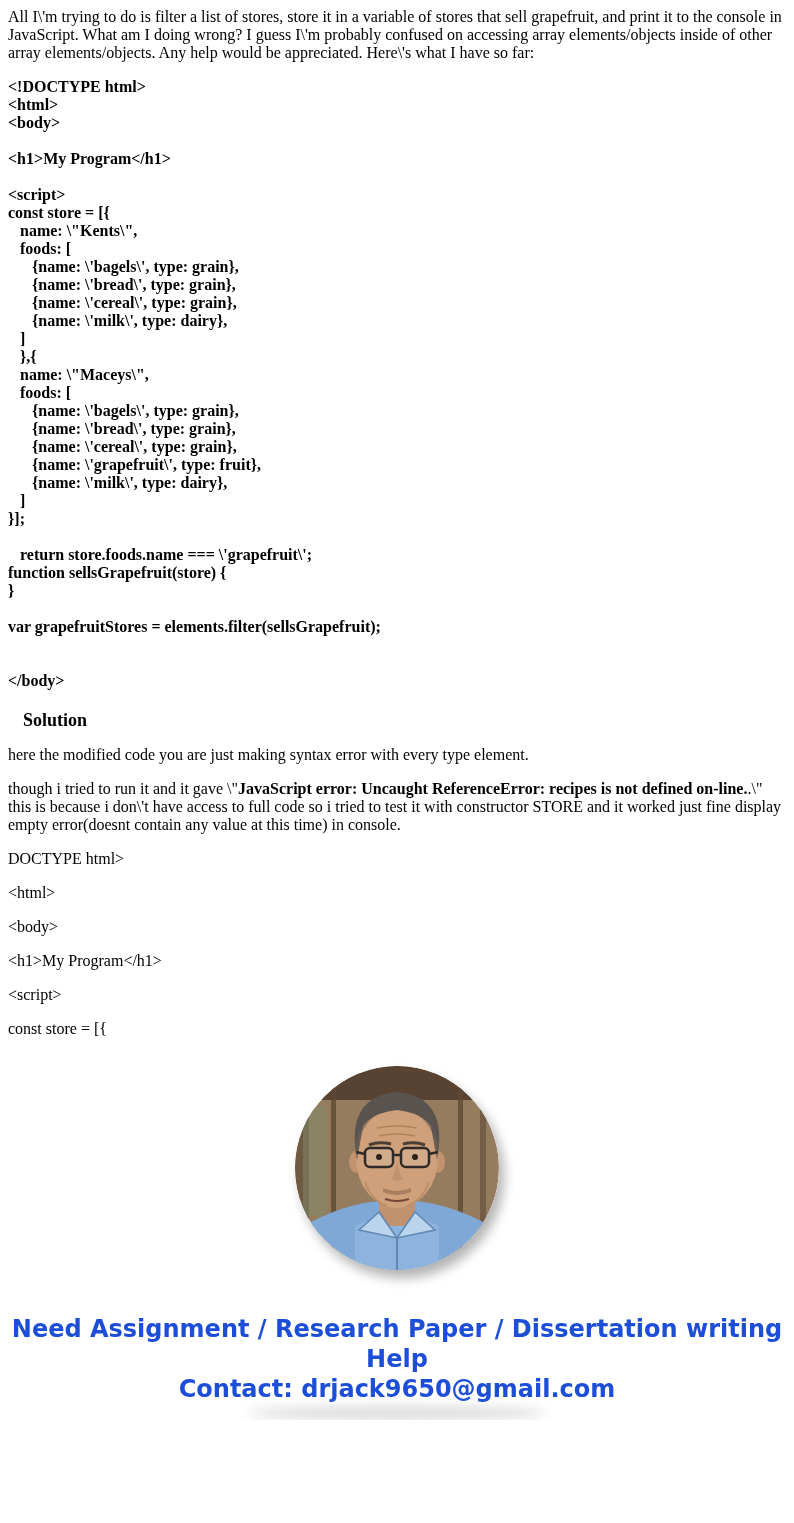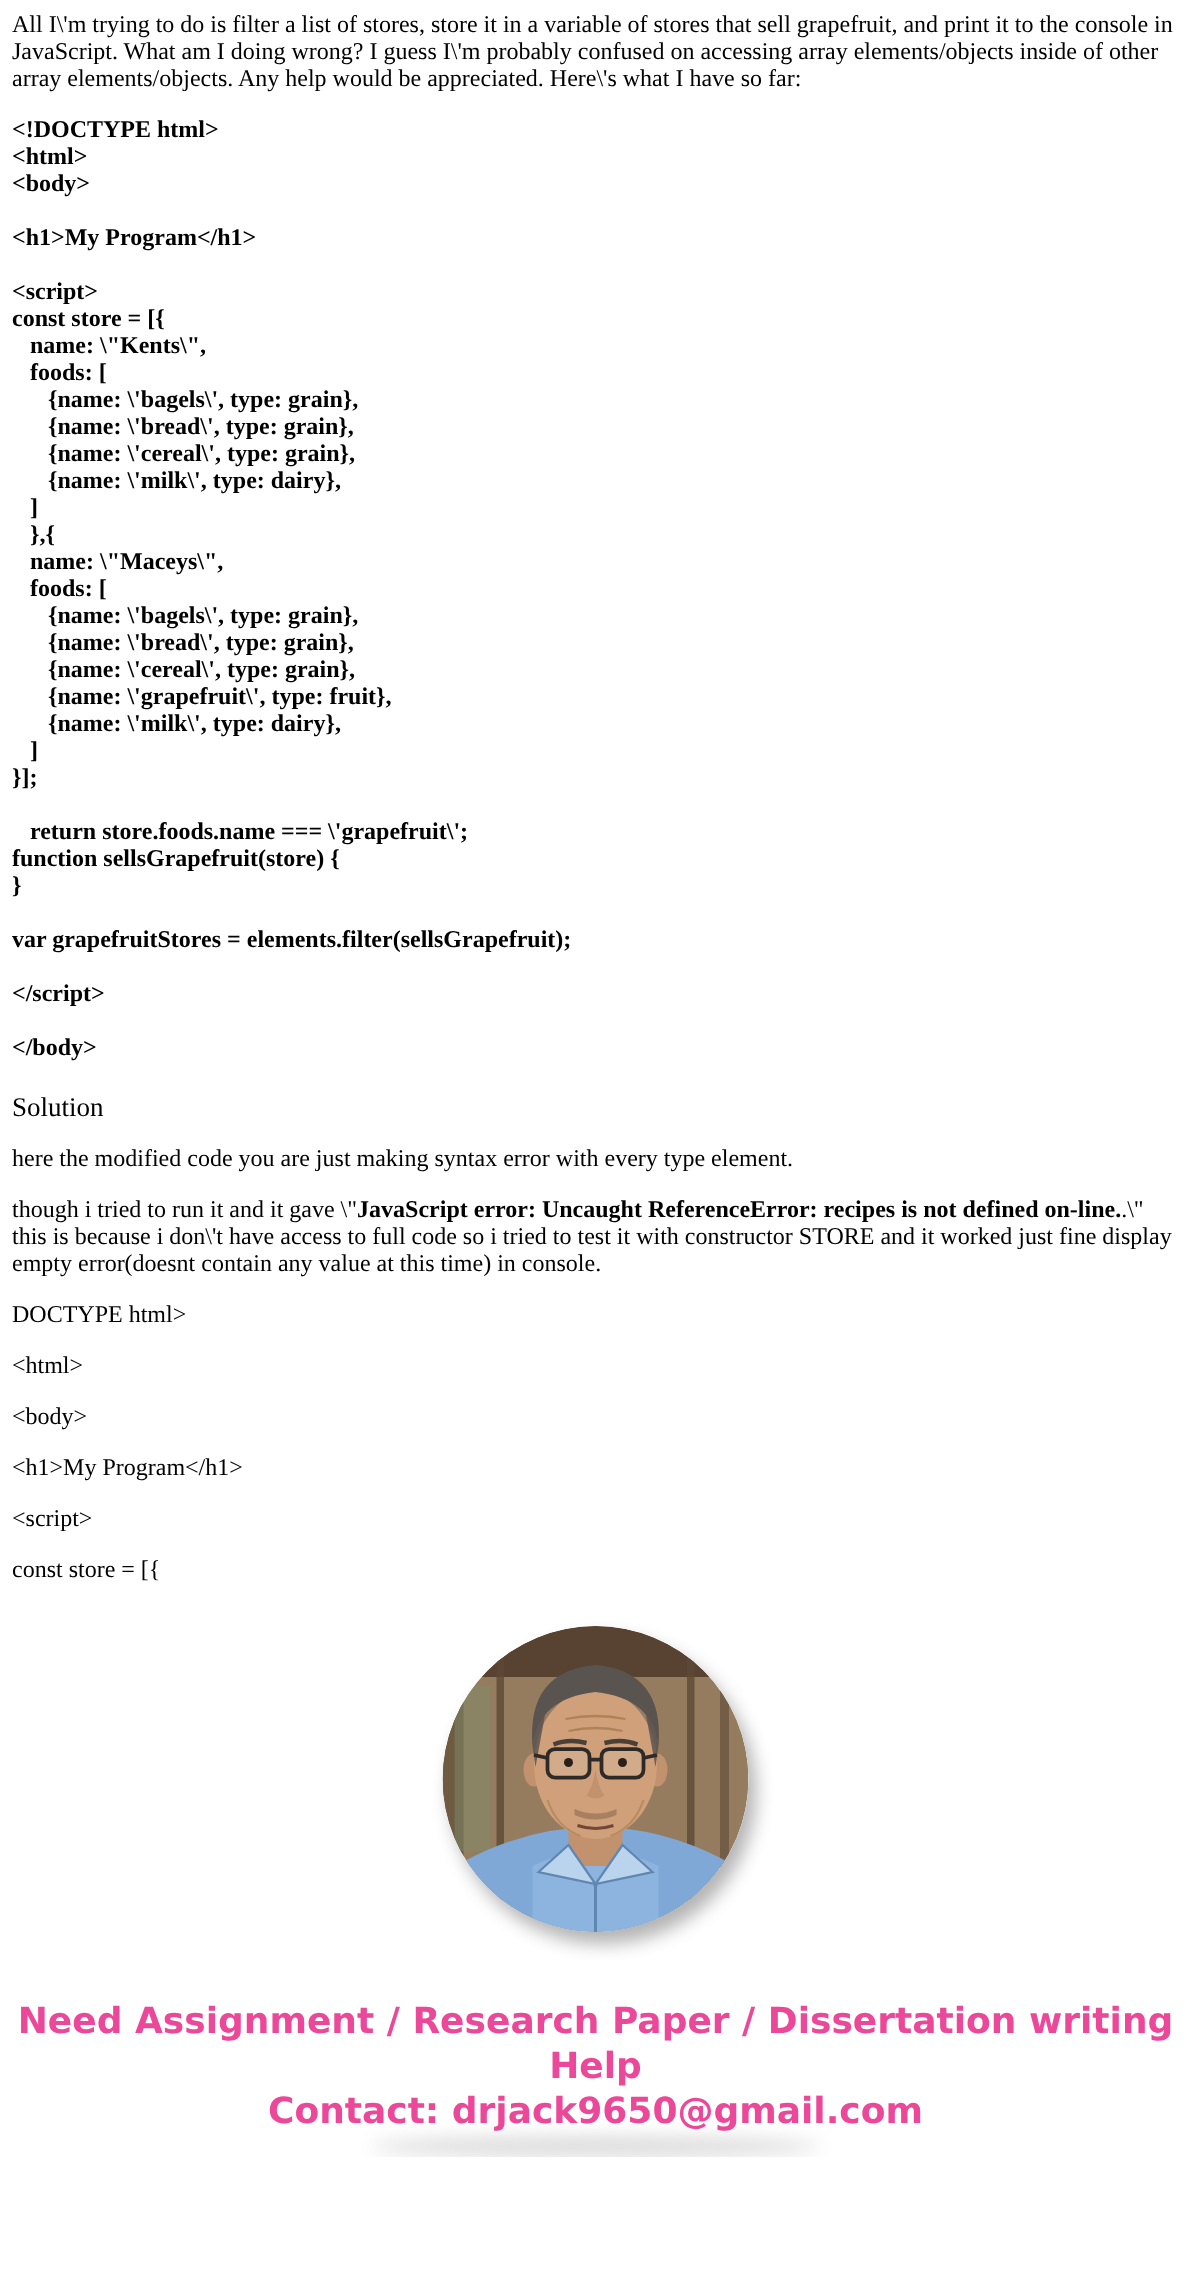--- a/index.html
+++ b/index.html
@@ -28,40 +28,40 @@
   }
   .code-line {
     line-height: 18px;
     min-height: 18px;
     white-space: pre;
   }
   h3.solution-heading {
     font-family: "Liberation Serif", serif;
     font-size: 18px;
     line-height: 20px;
-    margin: 20px 0 16px 0;
-    font-weight: normal;
+    margin: 20px 0 16px 15px;
+    font-weight: bold;
   }
   .avatar-wrap {
     width: 204px;
     height: 204px;
     margin: 28px auto 0 auto;
     border-radius: 50%;
     overflow: hidden;
     box-shadow: 5px 8px 12px rgba(0,0,0,0.30);
   }
   .avatar-wrap svg { display: block; }
   .footer {
     margin-top: 44px;
     text-align: center;
     font-family: "DejaVu Sans", sans-serif;
     font-weight: bold;
     font-size: 24px;
     line-height: 30px;
-    color: #ec4899;
+    color: #1d4ed8;
   }
   .footer-contact {
     margin-top: 0;
   }
   .smudge {
     width: 300px;
     height: 14px;
     margin: 2px auto 0 auto;
     background: #8a8a8a;
     opacity: 0.30;
@@ -101,21 +101,20 @@
     <div class="code-line">      {name: \'milk\', type: dairy},</div>
     <div class="code-line">   ]</div>
     <div class="code-line">}];</div>
     <div class="code-line"></div>
     <div class="code-line">   return store.foods.name === \'grapefruit\';</div>
     <div class="code-line">function sellsGrapefruit(store) {</div>
     <div class="code-line">}</div>
     <div class="code-line"></div>
     <div class="code-line">var grapefruitStores = elements.filter(sellsGrapefruit);</div>
     <div class="code-line"></div>
-    <div class="code-line">&lt;/script&gt;</div>
     <div class="code-line"></div>
     <div class="code-line">&lt;/body&gt;</div>
   </div>
 
 <h3 class="solution-heading">Solution</h3>
 
 <p class="para">here the modified code you are just making syntax error with every type element.</p>
 
 <p class="para"><span>though i tried to run it and it gave \"</span><b>JavaScript error: Uncaught ReferenceError: recipes is not defined on-line.</b><span>.\" this is because i don\'t have access to full code so i tried to test it with constructor STORE and it worked just fine display empty error(doesnt contain any value at this time) in console.</span></p>
 

